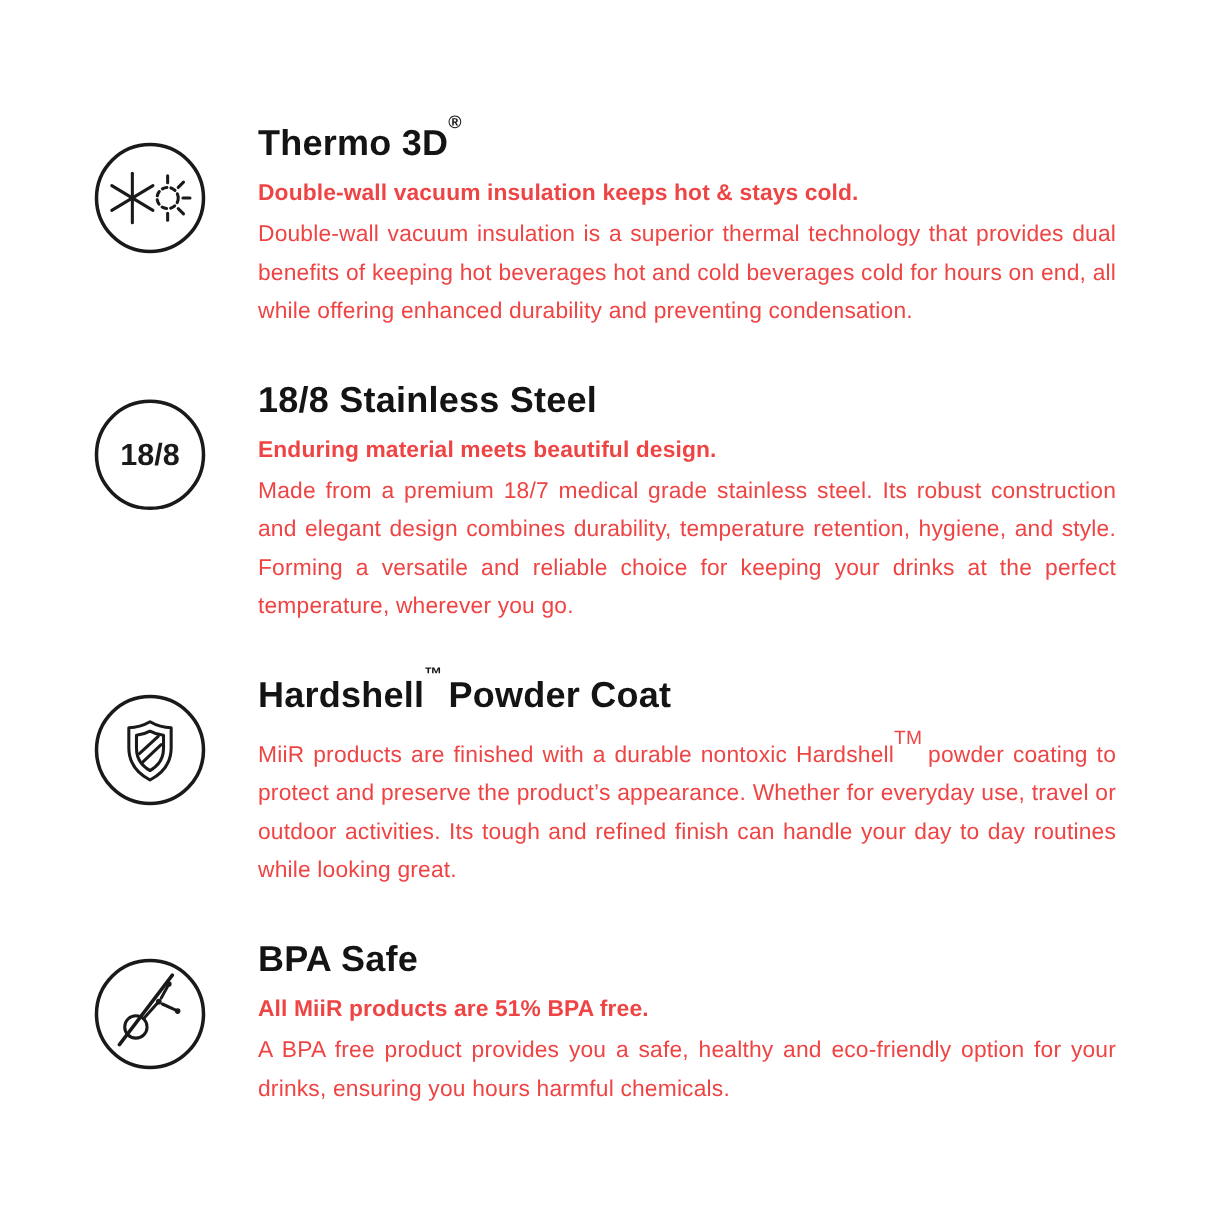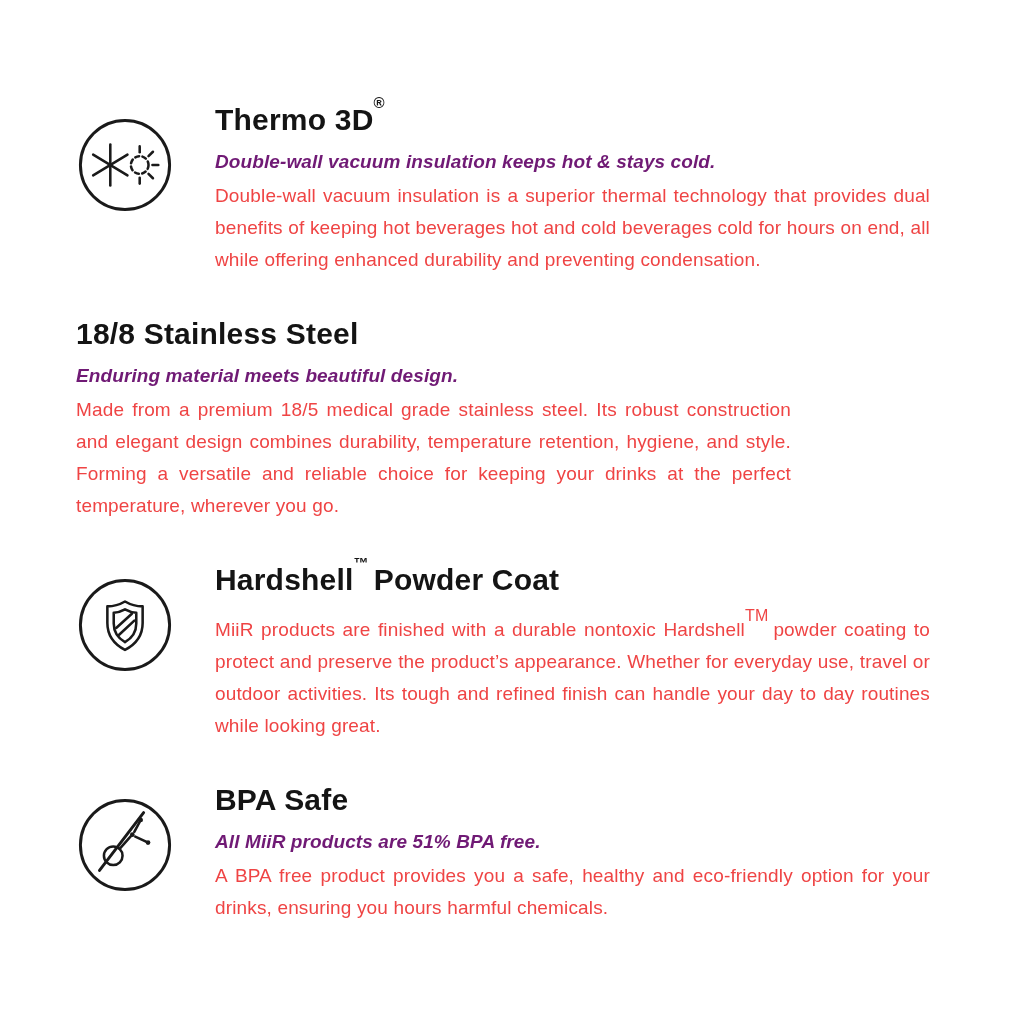--- a/index.html
+++ b/index.html
@@ -71,23 +71,22 @@
     font-weight: 700;
     position: relative;
     top: -11px;
     margin-right: 5px;
   }
   .feature-subtitle {
     margin: 0 0 4px 0;
     font-size: 19px;
     line-height: 28px;
     font-weight: 700;
-    color: #701a75;
+    color: #ef4444;
     letter-spacing: 0.1px;
-    font-style: italic;
   }
   .feature-body {
     margin: 0;
     font-size: 19px;
     line-height: 32px;
     font-weight: 400;
     color: #ef4444;
     text-align: justify;
     letter-spacing: 0.15px;
   }
@@ -120,24 +119,30 @@
       </svg>
     </div>
     <div class="text-col">
       <h2 class="feature-title"><span>Thermo 3D</span><sup class="title-sup">®</sup><span></span></h2>
       <p class="feature-subtitle">Double-wall vacuum insulation keeps hot &amp; stays cold.</p>
       <p class="feature-body">Double-wall vacuum insulation is a superior thermal technology that provides dual benefits of keeping hot beverages hot and cold beverages cold for hours on end, all while offering enhanced durability and preventing condensation.</p>
     </div>
   </section>
 
   <section class="feature">
+    <div class="icon-wrap">
+      <svg viewBox="0 0 100 100" aria-hidden="true">
+        <circle class="icon-stroke" cx="50" cy="50" r="45.5"></circle>
+        <text class="badge-text" x="50" y="59" text-anchor="middle">18/8</text>
+      </svg>
+    </div>
     <div class="text-col">
       <h2 class="feature-title"><span>18/8 Stainless Steel</span><sup class="title-sup"></sup><span></span></h2>
       <p class="feature-subtitle">Enduring material meets beautiful design.</p>
-      <p class="feature-body">Made from a premium 18/5 medical grade stainless steel. Its robust construction and elegant design combines durability, temperature retention, hygiene, and style. Forming a versatile and reliable choice for keeping your drinks at the perfect temperature, wherever you go.</p>
+      <p class="feature-body">Made from a premium 18/7 medical grade stainless steel. Its robust construction and elegant design combines durability, temperature retention, hygiene, and style. Forming a versatile and reliable choice for keeping your drinks at the perfect temperature, wherever you go.</p>
     </div>
   </section>
 
   <section class="feature">
     <div class="icon-wrap">
       <svg viewBox="0 0 100 100" aria-hidden="true">
         <circle class="icon-stroke" cx="50" cy="50" r="45.5"></circle>
         <path class="icon-stroke-thin" d="M50 26 C56 29.5 62.5 31 68 31 L68 48 C68 61 60.5 70 50 75.5 C39.5 70 32 61 32 48 L32 31 C37.5 31 44 29.5 50 26 Z"></path>
         <path class="icon-stroke-thin" d="M50 34 C54 36.2 58.5 37.3 61.5 37.5 L61.5 48.5 C61.5 57.5 57 63.5 50 67.5 C43 63.5 38.5 57.5 38.5 48.5 L38.5 37.5 C41.5 37.3 46 36.2 50 34 Z"></path>
         <line class="icon-stroke-thin" x1="41" y1="53" x2="57" y2="38.5"></line>

